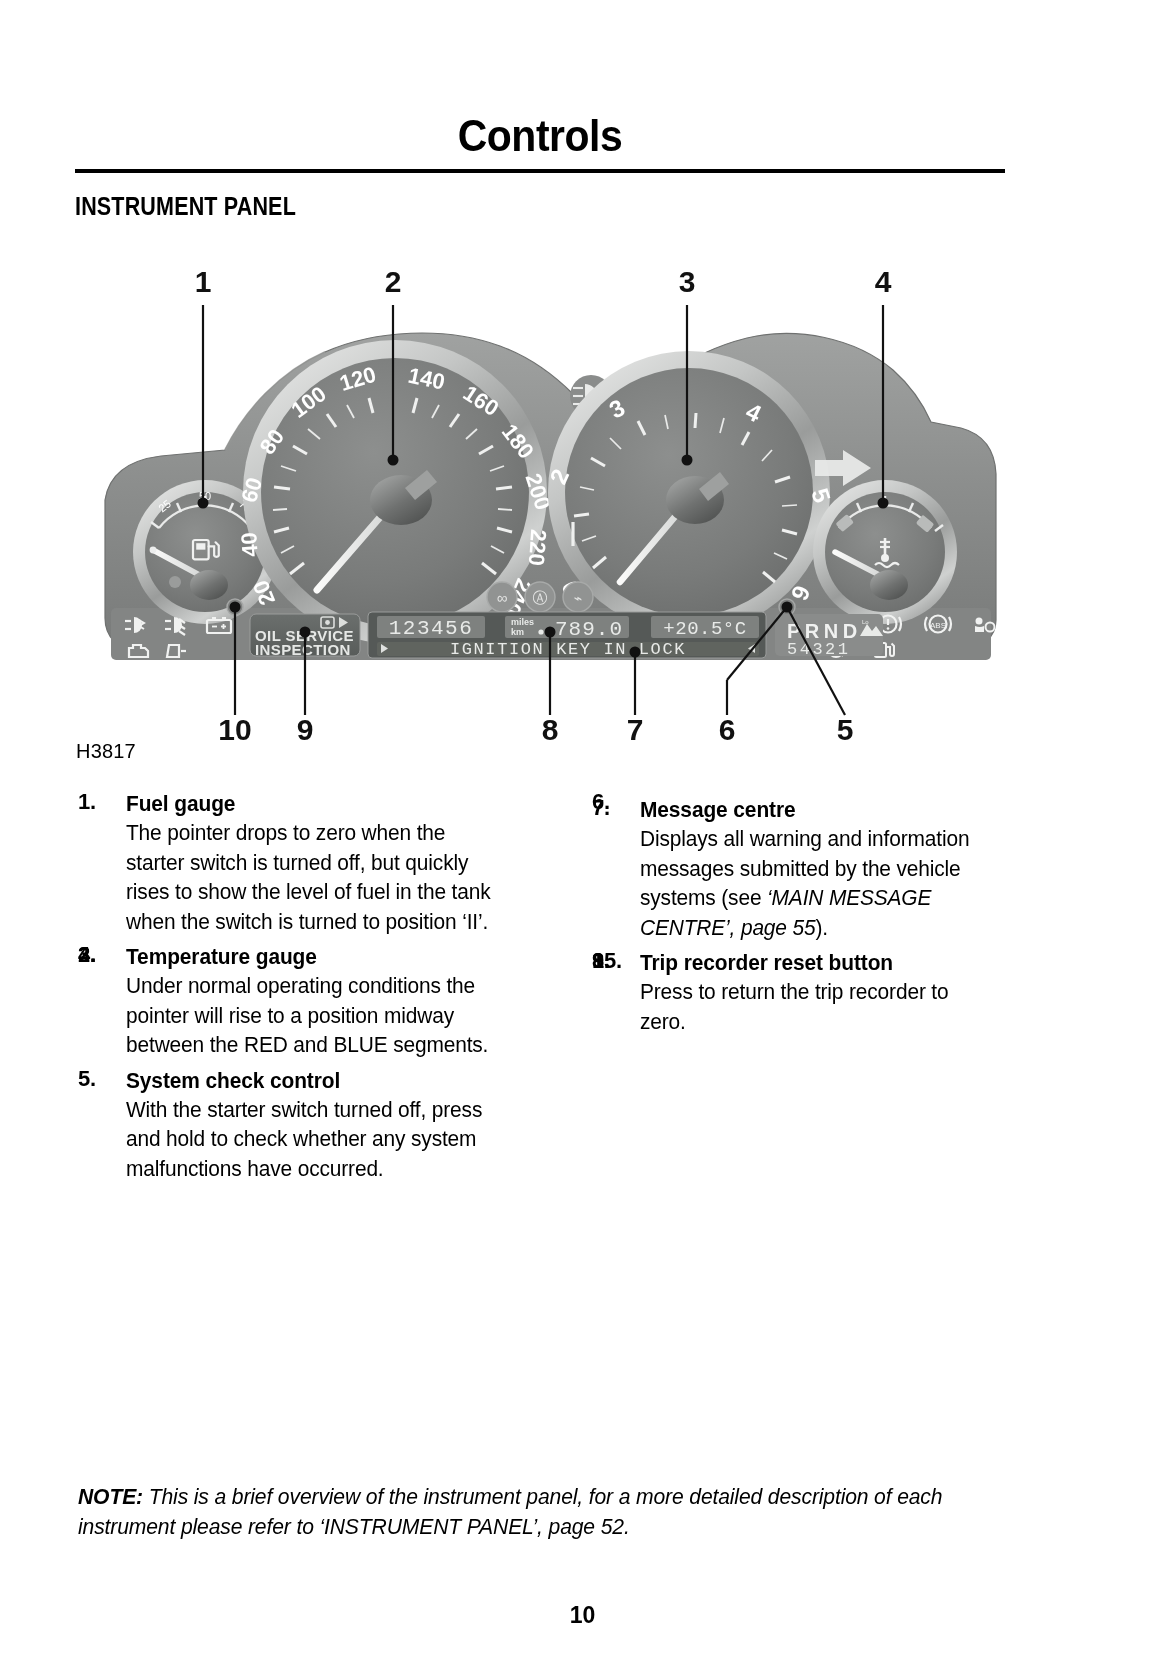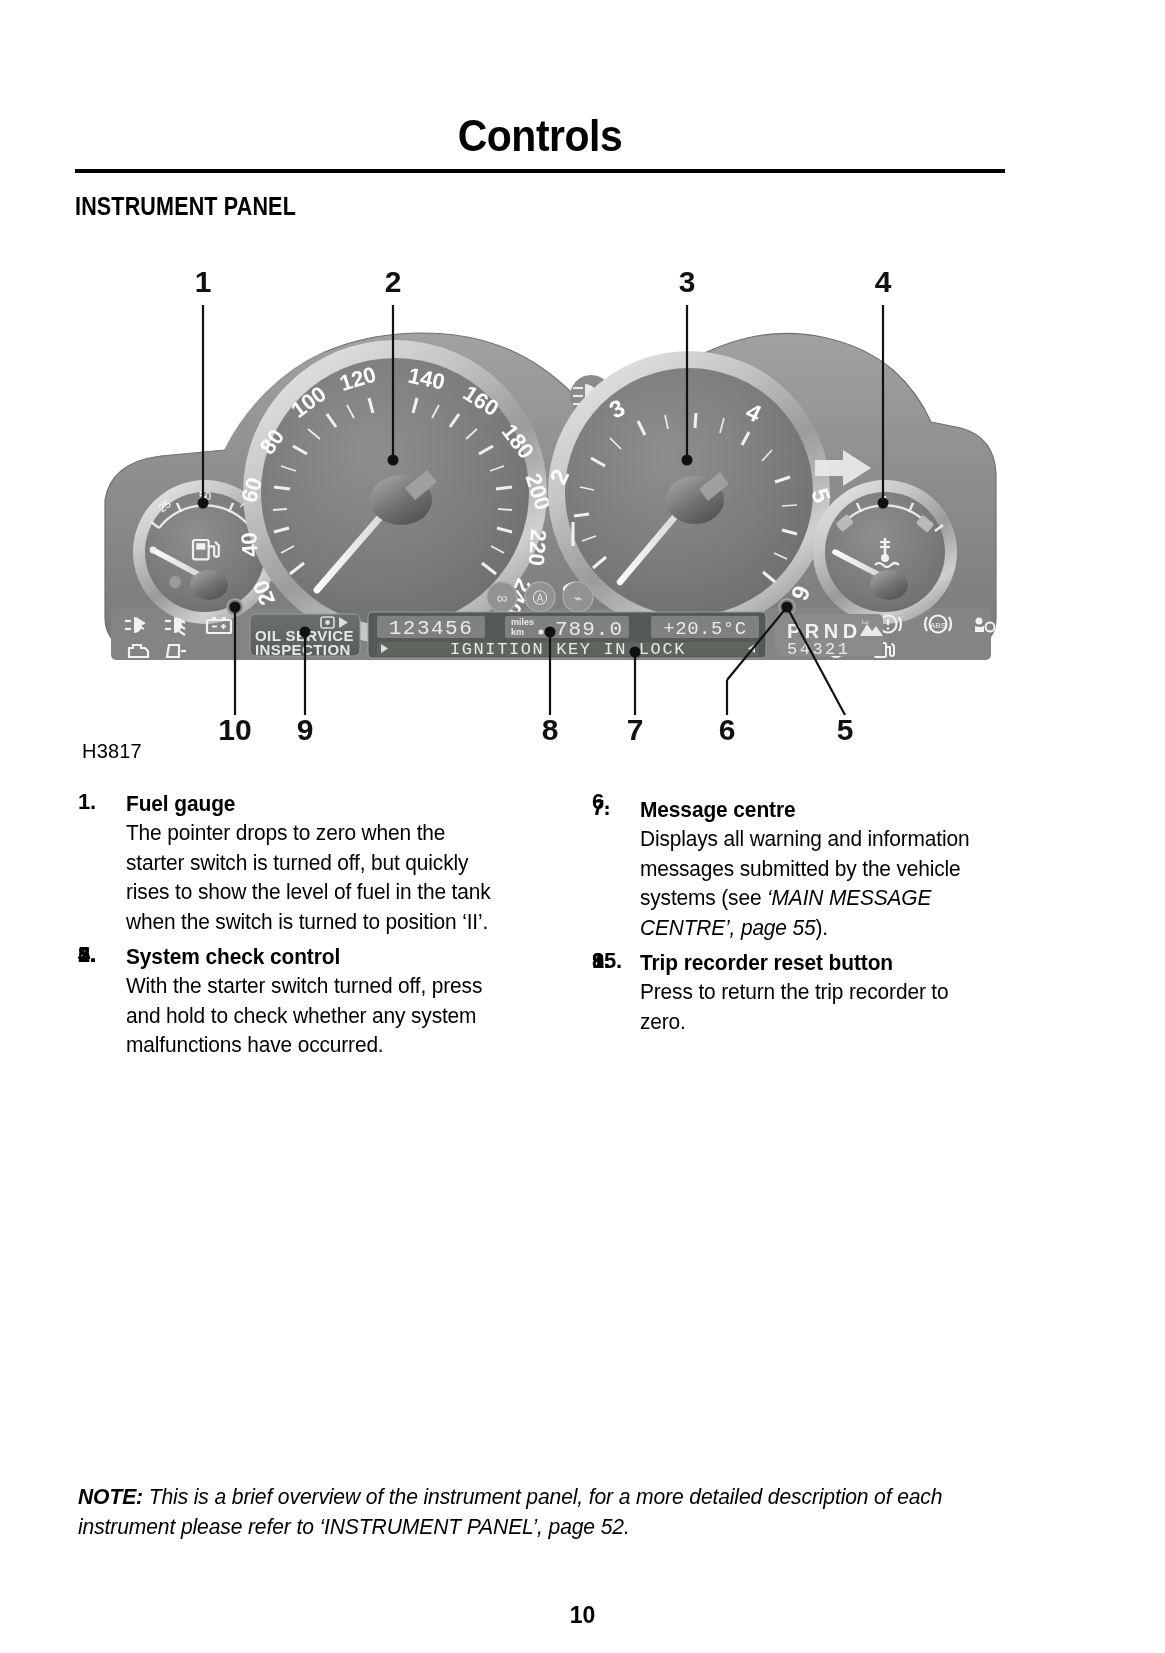--- a/index.html
+++ b/index.html
@@ -62,21 +62,21 @@
     position: absolute;
     left: 75px;
     top: 228px;
     width: 935px;
     height: 510px;
   }
   .fig-svg { display: block; }
 
   .fig-code {
     position: absolute;
-    left: 82px;
+    left: 76px;
     top: 708px;
     font-size: 20px;
     letter-spacing: 0.2px;
   }
 
   
   .col {
     position: absolute;
     top: 757px;
     width: 450px;
@@ -577,20 +577,24 @@
     <div class="item">
       <div class="item-num">2.</div>
     </div>
 
     <div class="item">
       <div class="item-num">3.</div>
     </div>
 
     <div class="item">
       <div class="item-num">4.</div>
+      <div class="item-body">
+        <div class="item-title">Temperature gauge</div>
+        <div class="item-text">Under normal operating conditions the pointer will rise to a position midway between the RED and BLUE segments.</div>
+      </div>
     </div>
 
     <div class="item">
       <div class="item-num">5.</div>
       <div class="item-body">
         <div class="item-title">System check control</div>
         <div class="item-text">With the starter switch turned off, press and hold to check whether any system malfunctions have occurred.</div>
       </div>
     </div>
 

